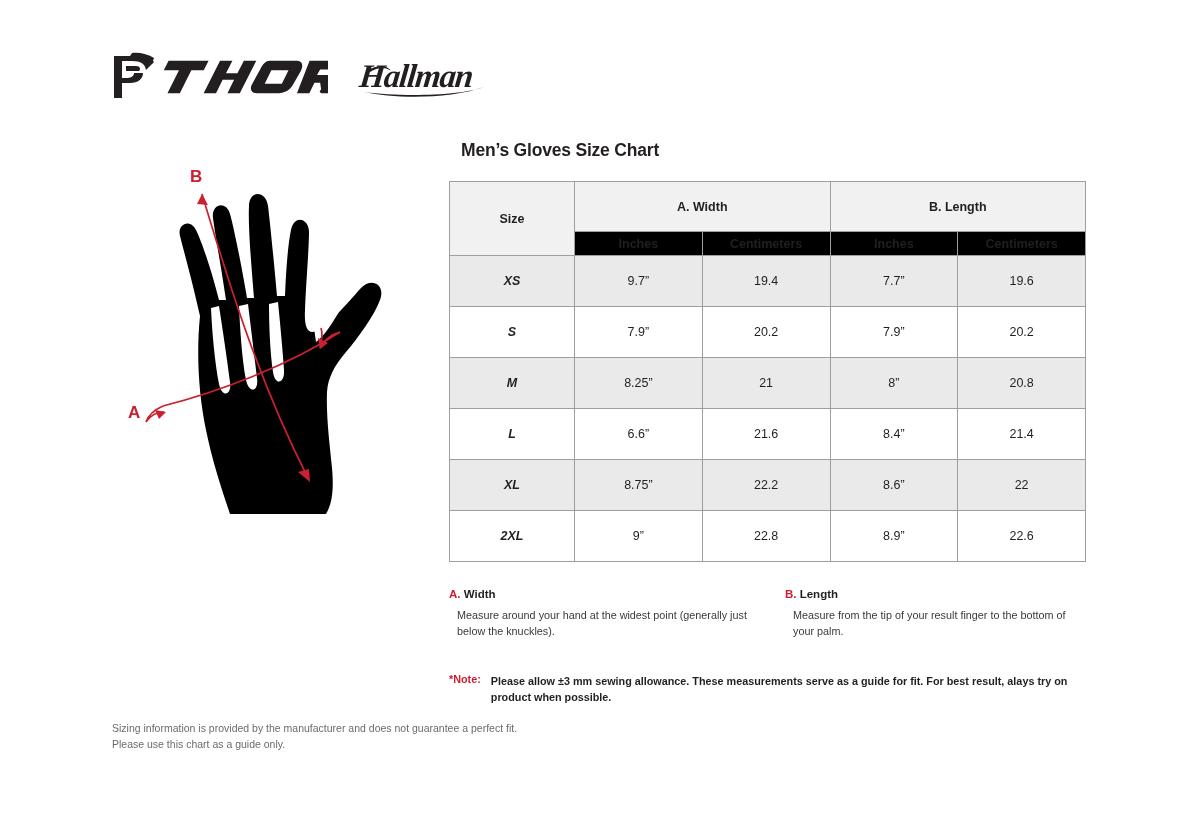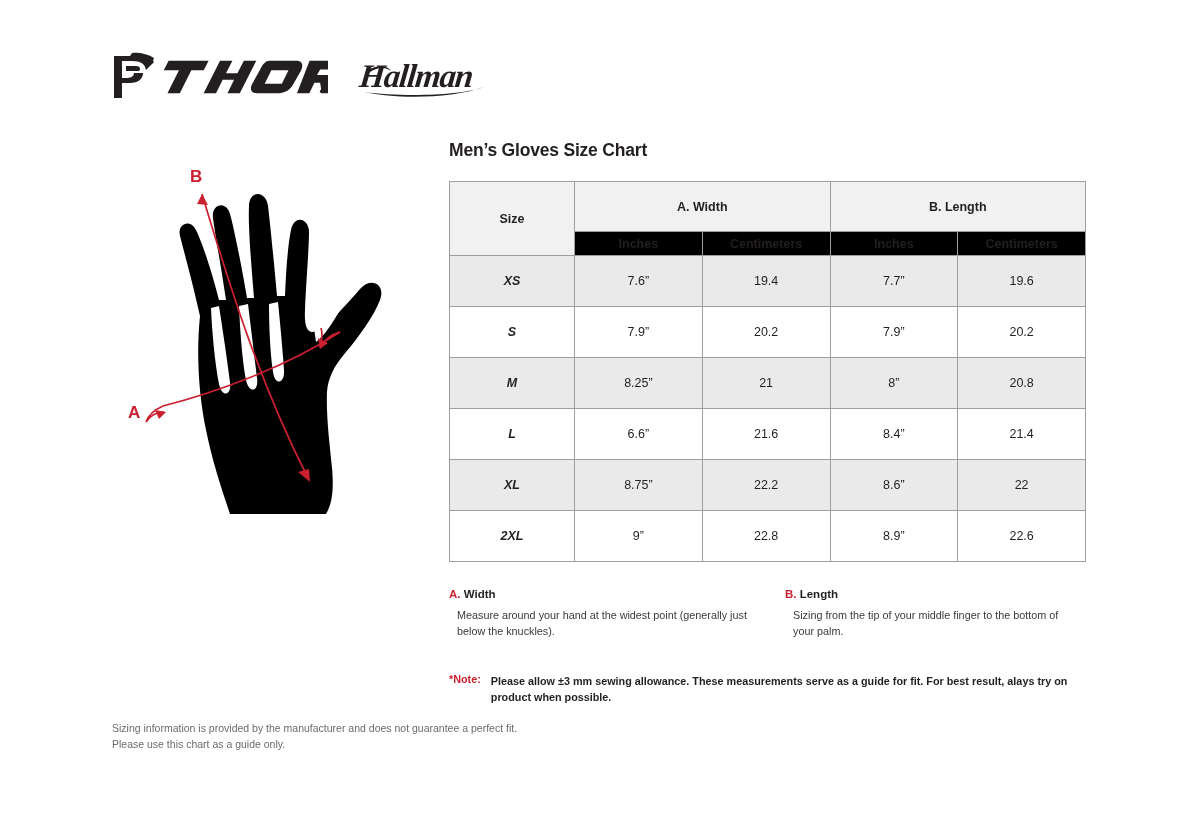--- a/index.html
+++ b/index.html
@@ -31,21 +31,21 @@
   }
   .hand-svg { width: 320px; height: 390px; display:block; }
 
   
   .right-col { position: absolute; left: 449px; top: 140px; width: 637px; }
 
   h1.chart-title {
     font-size: 17.5px;
     font-weight: bold;
     letter-spacing: -0.2px;
-    margin: 0 0 20px 0;
+    margin: 0 0 20px 12px;
     color: #231f20;
   }
 
   
   table.size-table {
     width: 637px;
     border-collapse: collapse;
     table-layout: fixed;
   }
   table.size-table td, table.size-table th {
@@ -211,21 +211,21 @@
         <tr>
           <th class="unit-head">Inches</th>
           <th class="unit-head">Centimeters</th>
           <th class="unit-head">Inches</th>
           <th class="unit-head">Centimeters</th>
         </tr>
       </thead>
       <tbody>
         <tr class="row-shaded">
           <td class="size-cell">XS</td>
-          <td class="val-cell">7.6”</td>
+          <td class="val-cell">9.7”</td>
           <td class="val-cell">19.4</td>
           <td class="val-cell">7.7”</td>
           <td class="val-cell">19.6</td>
         </tr>
         <tr class="row-plain">
           <td class="size-cell">S</td>
           <td class="val-cell">7.9”</td>
           <td class="val-cell">20.2</td>
           <td class="val-cell">7.9”</td>
           <td class="val-cell">20.2</td>
@@ -267,21 +267,21 @@
         <div class="measure-col">
           <p class="m-head">
             <span class="m-letter">A.</span><span class="m-label"> Width</span>
           </p>
           <p class="m-body">Measure around your hand at the widest point (generally just below the knuckles).</p>
         </div>
         <div class="measure-col">
           <p class="m-head">
             <span class="m-letter">B.</span><span class="m-label"> Length</span>
           </p>
-          <p class="m-body">Sizing from the tip of your middle finger to the bottom of your palm.</p>
+          <p class="m-body">Measure from the tip of your result finger to the bottom of your palm.</p>
         </div>
       </div>
 
       <div class="note-row">
         <span class="note-tag">*Note:</span>
         <span class="note-text">Please allow ±3 mm sewing allowance. These measurements serve as a guide for fit. For best result, alays try on product when possible.</span>
       </div>
     </div>
   </div>
 

